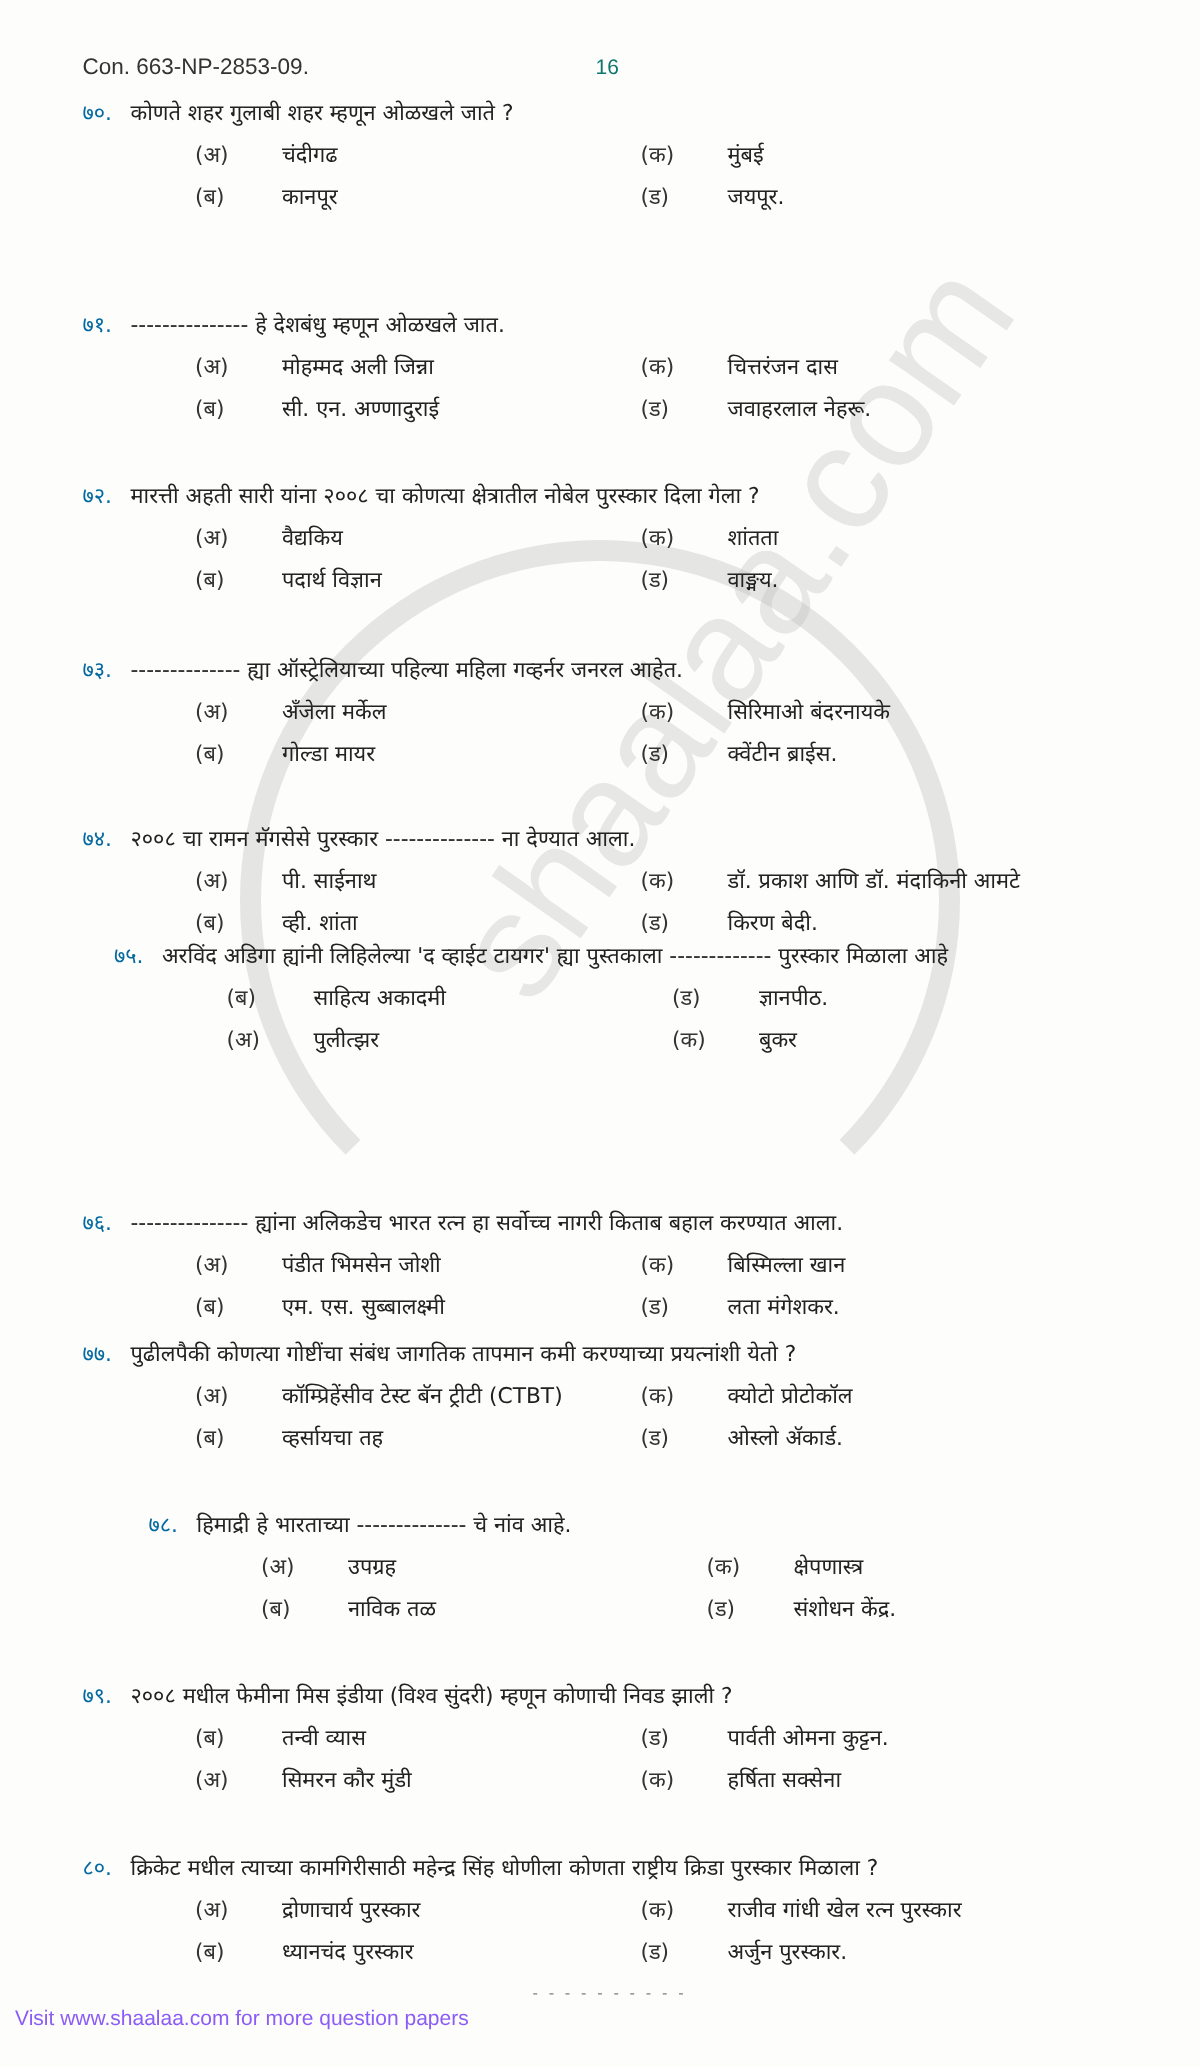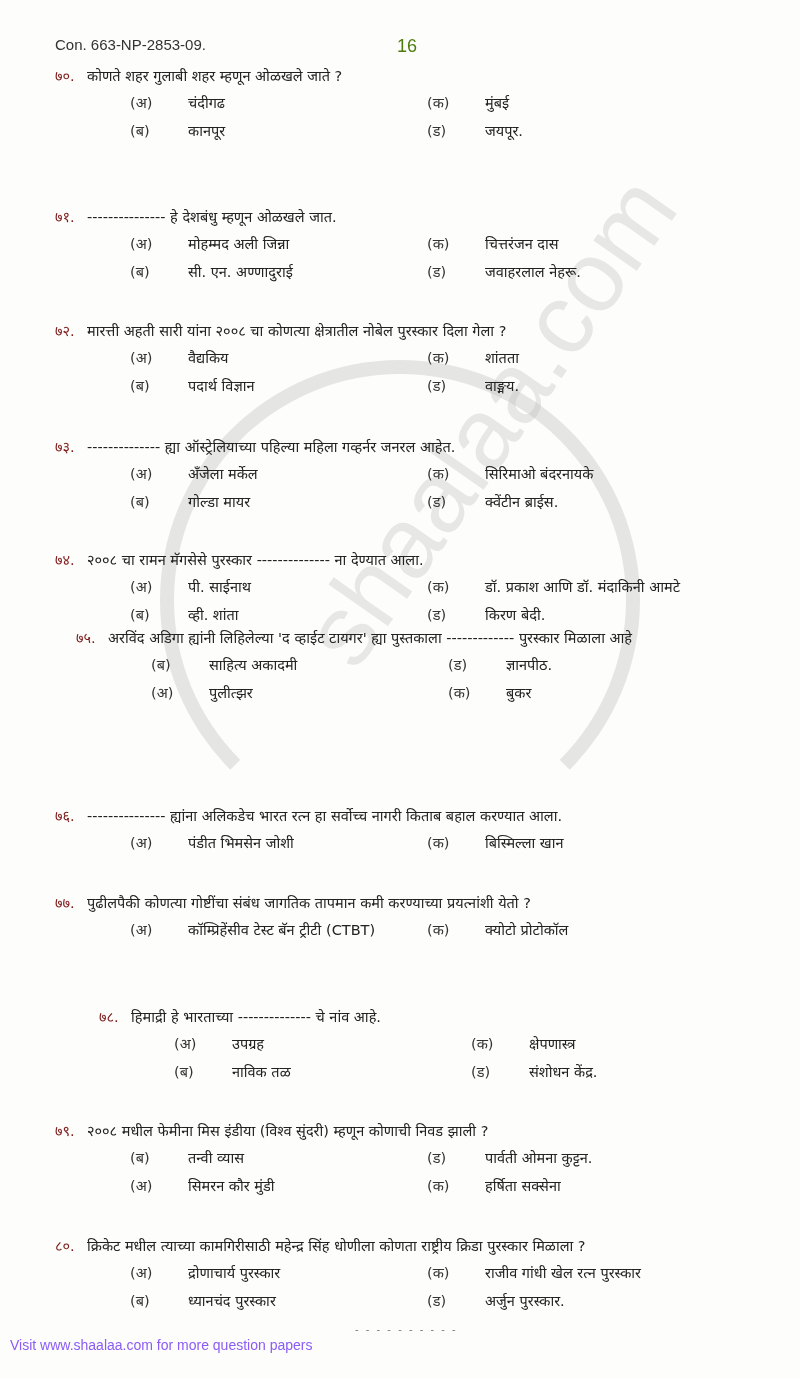--- a/index.html
+++ b/index.html
@@ -1,24 +1,24 @@
 <!DOCTYPE html>
 <html><head>
 <meta charset="utf-8">
 <style>
   html, body { margin: 0; padding: 0; }
   body {
     width: 800px; height: 1378px; background: #fdfdfb; position: relative; overflow: hidden;
     font-family: "DejaVu Sans", "Liberation Sans", sans-serif; color: #1c1c1c;
   }
   .header { position: absolute; top: 36px; left: 55px; font-family: "Liberation Sans", sans-serif; font-size: 15px; color: #333; }
-  .pageno { position: absolute; top: 36px; left: 397px; font-family: "Liberation Sans", sans-serif; font-size: 18px; color: #4d7c0f; }
+  .pageno { position: absolute; top: 36px; left: 397px; font-family: "Liberation Sans", sans-serif; font-size: 14px; color: #0f766e; }
   .q { position: absolute; left: 55px; width: 740px; }
   .qtext { font-size: 14.5px; line-height: 20px; white-space: nowrap; color: #222; }
-  .qnum { display: inline-block; width: 32px; color: #7f1d1d; }
+  .qnum { display: inline-block; width: 32px; color: #0369a1; }
   .opts { margin-top: 6px; }
   .row { height: 28px; position: relative; font-size: 14.5px; }
   .opt { position: absolute; white-space: nowrap; color: #222; }
   .opt .lbl { display: inline-block; width: 58px; color: #333; }
   .c1 { left: 75px; }
   .c2 { left: 372px; }
   .watermark {
     position: absolute; left: 160px; top: 360px; width: 480px; height: 480px;
     border: 14px solid rgba(200,200,200,0.45); border-radius: 50%; box-sizing: border-box;
     border-bottom-color: transparent; border-right-color: rgba(200,200,200,0.45);
@@ -119,28 +119,36 @@
         </div>
       </div>
     </div>
     <div class="q" style="top: 806px;">
       <div class="qtext"><span class="qnum">७६.</span><span>--------------- ह्यांना अलिकडेच भारत रत्न हा सर्वोच्च नागरी किताब बहाल करण्यात आला.</span></div>
       <div class="opts">
         <div class="row">
           <span class="opt c1"><span class="lbl">(अ)</span><span>पंडीत भिमसेन जोशी</span></span>
           <span class="opt c2"><span class="lbl">(क)</span><span>बिस्मिल्ला खान</span></span>
         </div>
+        <div class="row">
+          <span class="opt c1"><span class="lbl">(ब)</span><span>एम. एस. सुब्बालक्ष्मी</span></span>
+          <span class="opt c2"><span class="lbl">(ड)</span><span>लता मंगेशकर.</span></span>
+        </div>
       </div>
     </div>
     <div class="q" style="top: 893px;">
       <div class="qtext"><span class="qnum">७७.</span><span>पुढीलपैकी कोणत्या गोष्टींचा संबंध जागतिक तापमान कमी करण्याच्या प्रयत्नांशी येतो ?</span></div>
       <div class="opts">
         <div class="row">
           <span class="opt c1"><span class="lbl">(अ)</span><span>कॉम्प्रिहेंसीव टेस्ट बॅन ट्रीटी (CTBT)</span></span>
           <span class="opt c2"><span class="lbl">(क)</span><span>क्योटो प्रोटोकॉल</span></span>
+        </div>
+        <div class="row">
+          <span class="opt c1"><span class="lbl">(ब)</span><span>व्हर्सायचा तह</span></span>
+          <span class="opt c2"><span class="lbl">(ड)</span><span>ओस्लो ॲकार्ड.</span></span>
         </div>
       </div>
     </div>
     <div class="q" style="top: 1007px; margin-left: 44px;">
       <div class="qtext"><span class="qnum">७८.</span><span>हिमाद्री हे भारताच्या -------------- चे नांव आहे.</span></div>
       <div class="opts">
         <div class="row">
           <span class="opt c1"><span class="lbl">(अ)</span><span>उपग्रह</span></span>
           <span class="opt c2"><span class="lbl">(क)</span><span>क्षेपणास्त्र</span></span>
         </div>

